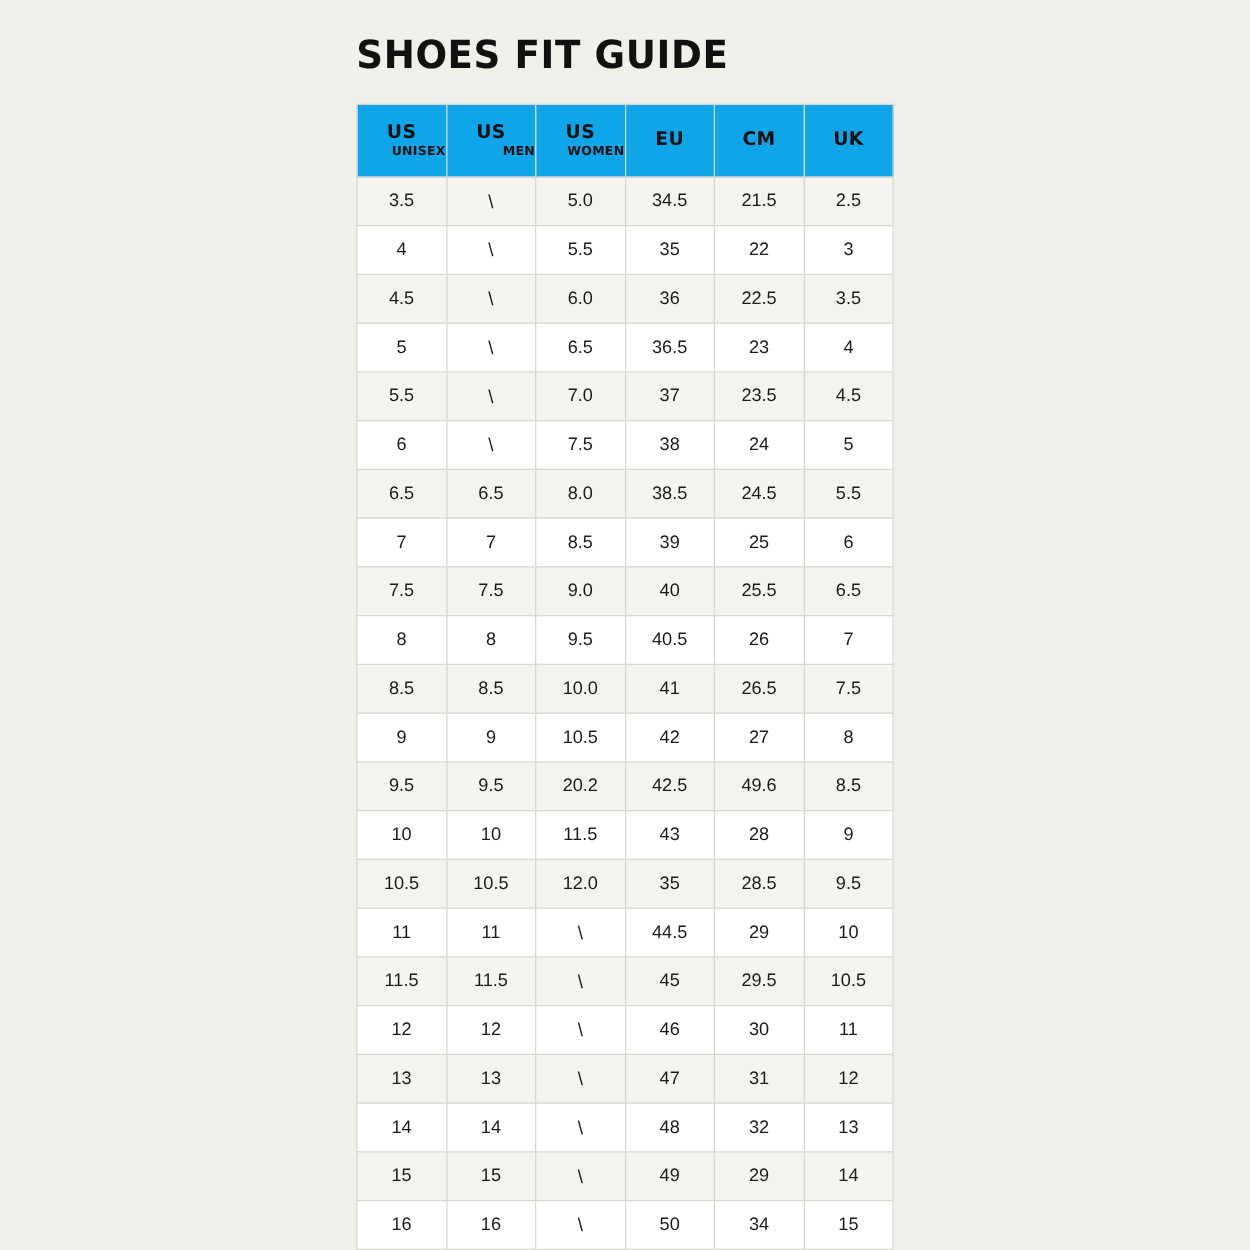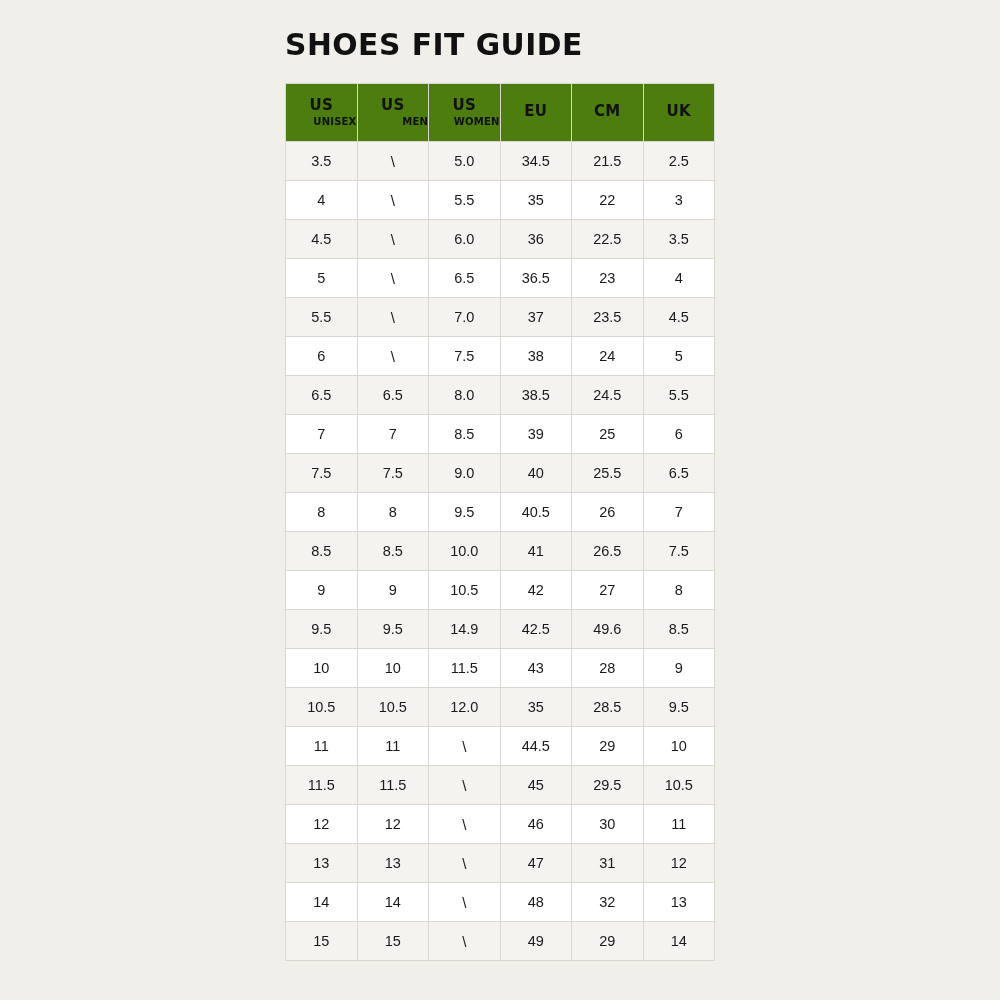--- a/index.html
+++ b/index.html
@@ -46,21 +46,21 @@
   }
   table.fit-table th,
   table.fit-table td {
     border: 1px solid #d8d7d0;
     text-align: center;
     vertical-align: middle;
     padding: 0;
   }
   table.fit-table thead th {
     height: 57px;
-    background: #4d7c0f;
+    background: #0ea5e9;
     line-height: 1.15;
   }
   .th-main {
     display: block;
     font-family: "DejaVu Sans", sans-serif;
     font-weight: bold;
     font-size: 15px;
     color: #111111;
     letter-spacing: 0.3px;
   }
@@ -218,21 +218,21 @@
             <td>9</td>
             <td>9</td>
             <td>10.5</td>
             <td>42</td>
             <td>27</td>
             <td>8</td>
           </tr>
           <tr class="alt">
             <td>9.5</td>
             <td>9.5</td>
-            <td>14.9</td>
+            <td>20.2</td>
             <td>42.5</td>
             <td>49.6</td>
             <td>8.5</td>
           </tr>
           <tr>
             <td>10</td>
             <td>10</td>
             <td>11.5</td>
             <td>43</td>
             <td>28</td>
@@ -287,17 +287,25 @@
             <td>13</td>
           </tr>
           <tr class="alt">
             <td>15</td>
             <td>15</td>
             <td><span class="slash">\</span></td>
             <td>49</td>
             <td>29</td>
             <td>14</td>
           </tr>
+          <tr>
+            <td>16</td>
+            <td>16</td>
+            <td><span class="slash">\</span></td>
+            <td>50</td>
+            <td>34</td>
+            <td>15</td>
+          </tr>
         </tbody>
     </table>
   </div>
 
 </div>
 
 </body></html>

